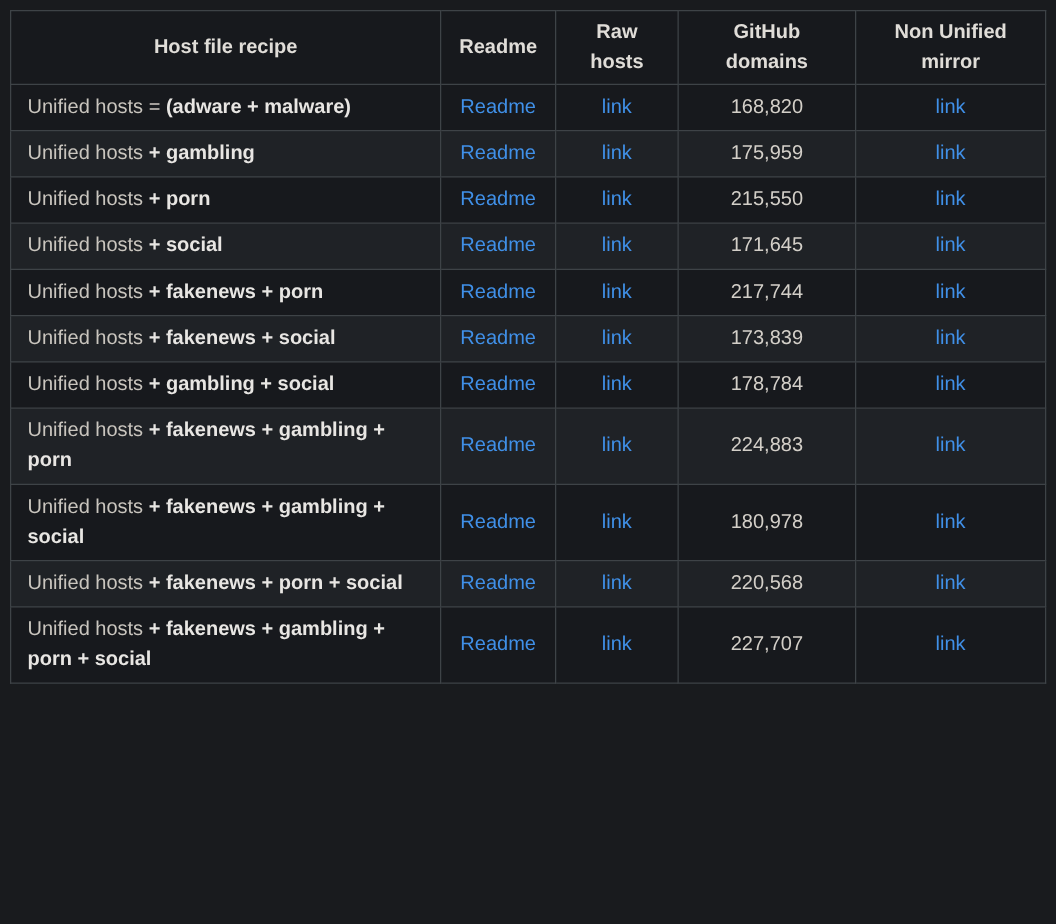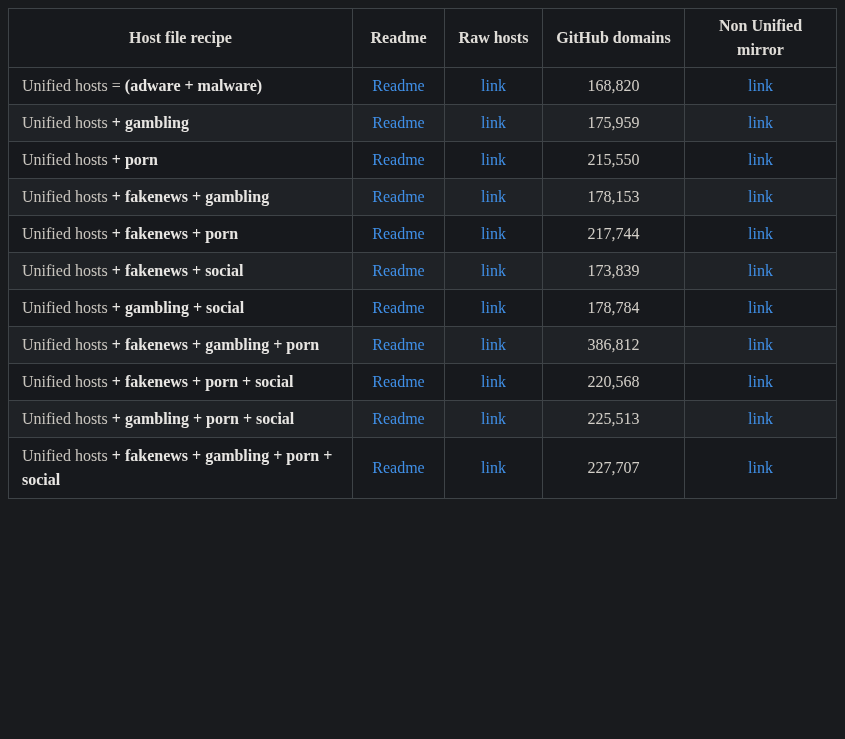--- a/index.html
+++ b/index.html
@@ -25,21 +25,20 @@
     font-family: "Liberation Sans", "DejaVu Sans", sans-serif;
     font-size: 16px;
     color: var(--text);
     box-sizing: border-box;
   }
   table.hosts-table {
     border-collapse: collapse;
     table-layout: fixed;
     margin: 8px;
     width: 829px;
-    font-family: Liberation Serif, serif;
   }
   .hosts-table th,
   .hosts-table td {
     border: 1px solid var(--border);
     padding: 6px 13px;
     line-height: 1.5;
     vertical-align: middle;
     overflow-wrap: break-word;
   }
   .hosts-table thead th {
@@ -105,24 +104,24 @@
     <td class="c-center"><a class="cell-link" href="#">link</a></td>
   </tr>
       <tr>
     <td class="c-recipe"><span>Unified hosts</span> <span class="boldpart">+ porn</span></td>
     <td class="c-center"><a class="cell-link" href="#">Readme</a></td>
     <td class="c-center"><a class="cell-link" href="#">link</a></td>
     <td class="c-center c-num"><span>215,550</span></td>
     <td class="c-center"><a class="cell-link" href="#">link</a></td>
   </tr>
       <tr>
-    <td class="c-recipe"><span>Unified hosts</span> <span class="boldpart">+ fakenews + gambling</span></td>
+    <td class="c-recipe"><span>Unified hosts</span> <span class="boldpart">+ social</span></td>
     <td class="c-center"><a class="cell-link" href="#">Readme</a></td>
     <td class="c-center"><a class="cell-link" href="#">link</a></td>
-    <td class="c-center c-num"><span>178,153</span></td>
+    <td class="c-center c-num"><span>171,645</span></td>
     <td class="c-center"><a class="cell-link" href="#">link</a></td>
   </tr>
       <tr>
     <td class="c-recipe"><span>Unified hosts</span> <span class="boldpart">+ fakenews + porn</span></td>
     <td class="c-center"><a class="cell-link" href="#">Readme</a></td>
     <td class="c-center"><a class="cell-link" href="#">link</a></td>
     <td class="c-center c-num"><span>217,744</span></td>
     <td class="c-center"><a class="cell-link" href="#">link</a></td>
   </tr>
       <tr>
@@ -136,35 +135,35 @@
     <td class="c-recipe"><span>Unified hosts</span> <span class="boldpart">+ gambling + social</span></td>
     <td class="c-center"><a class="cell-link" href="#">Readme</a></td>
     <td class="c-center"><a class="cell-link" href="#">link</a></td>
     <td class="c-center c-num"><span>178,784</span></td>
     <td class="c-center"><a class="cell-link" href="#">link</a></td>
   </tr>
       <tr>
     <td class="c-recipe"><span>Unified hosts</span> <span class="boldpart">+ fakenews + gambling + porn</span></td>
     <td class="c-center"><a class="cell-link" href="#">Readme</a></td>
     <td class="c-center"><a class="cell-link" href="#">link</a></td>
-    <td class="c-center c-num"><span>386,812</span></td>
+    <td class="c-center c-num"><span>224,883</span></td>
+    <td class="c-center"><a class="cell-link" href="#">link</a></td>
+  </tr>
+      <tr>
+    <td class="c-recipe"><span>Unified hosts</span> <span class="boldpart">+ fakenews + gambling + social</span></td>
+    <td class="c-center"><a class="cell-link" href="#">Readme</a></td>
+    <td class="c-center"><a class="cell-link" href="#">link</a></td>
+    <td class="c-center c-num"><span>180,978</span></td>
     <td class="c-center"><a class="cell-link" href="#">link</a></td>
   </tr>
       <tr>
     <td class="c-recipe"><span>Unified hosts</span> <span class="boldpart">+ fakenews + porn + social</span></td>
     <td class="c-center"><a class="cell-link" href="#">Readme</a></td>
     <td class="c-center"><a class="cell-link" href="#">link</a></td>
     <td class="c-center c-num"><span>220,568</span></td>
-    <td class="c-center"><a class="cell-link" href="#">link</a></td>
-  </tr>
-      <tr>
-    <td class="c-recipe"><span>Unified hosts</span> <span class="boldpart">+ gambling + porn + social</span></td>
-    <td class="c-center"><a class="cell-link" href="#">Readme</a></td>
-    <td class="c-center"><a class="cell-link" href="#">link</a></td>
-    <td class="c-center c-num"><span>225,513</span></td>
     <td class="c-center"><a class="cell-link" href="#">link</a></td>
   </tr>
       <tr>
     <td class="c-recipe"><span>Unified hosts</span> <span class="boldpart">+ fakenews + gambling + porn + social</span></td>
     <td class="c-center"><a class="cell-link" href="#">Readme</a></td>
     <td class="c-center"><a class="cell-link" href="#">link</a></td>
     <td class="c-center c-num"><span>227,707</span></td>
     <td class="c-center"><a class="cell-link" href="#">link</a></td>
   </tr>
     </tbody>

